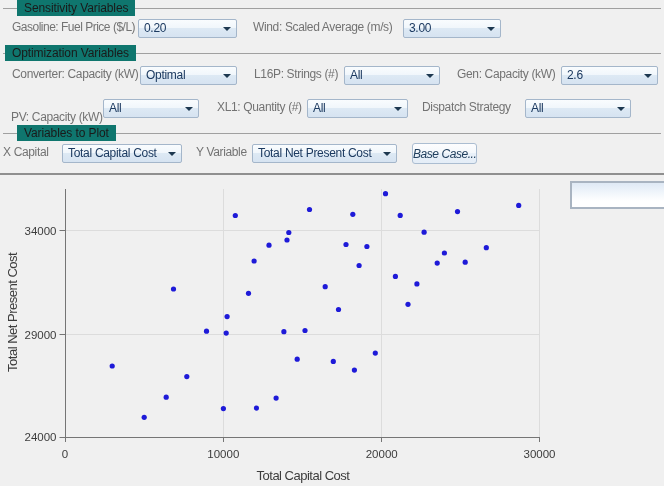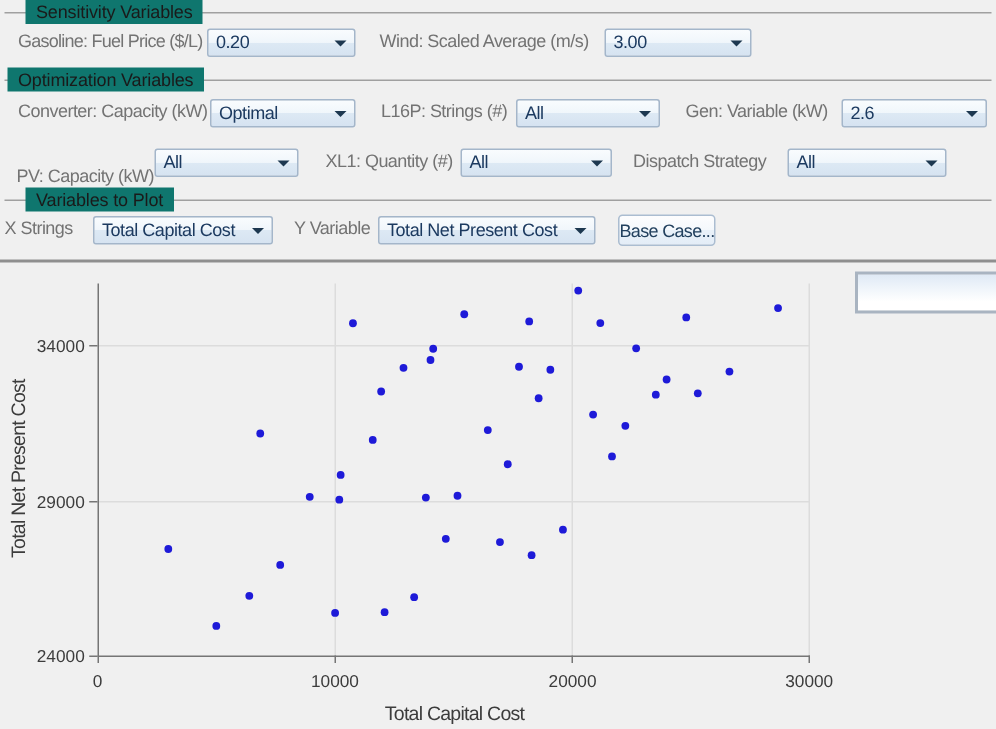--- a/index.html
+++ b/index.html
@@ -7,54 +7,54 @@
   .lbl{position:absolute;font-size:12px;letter-spacing:-0.35px;color:#737373;white-space:nowrap;}
   .gline{position:absolute;height:1px;background:#a0a0a0;}
   .ghead{position:absolute;font-size:12px;letter-spacing:-0.1px;color:#1a1a1a;background:#0f766e;padding:0 7px;white-space:nowrap;height:16px;line-height:16px;}
   .cbx{position:absolute;height:19px;box-sizing:border-box;border:1px solid #a4b6ca;border-radius:2px;
        background:linear-gradient(to bottom,#f9fcfe 0%,#f0f6fb 49%,#dde9f4 50%,#d6e3f1 100%);
        font-size:12px;letter-spacing:-0.3px;color:#1c3a60;line-height:16px;padding-left:5px;white-space:nowrap;overflow:hidden;}
   .cbx:after{content:"";position:absolute;right:5px;top:7px;width:0;height:0;
        border-left:4px solid transparent;border-right:4px solid transparent;border-top:4px solid #1d3850;}
   .btn{position:absolute;box-sizing:border-box;border:1px solid #abbdd1;border-radius:3px;
        background:linear-gradient(to bottom,#fdfdfe 0%,#f4f8fc 49%,#e9f1f9 50%,#e4edf7 100%);
-       font-size:12px;letter-spacing:-0.45px;color:#22405e;text-align:center;white-space:nowrap;}
+       font-size:12px;letter-spacing:-0.45px;color:#22405e;text-align:center;white-space:nowrap;font-style:italic;}
 </style>
 </head>
 <body>
 
   <div class="gline" style="left:3px;top:8px;width:658px;"></div>
   <div class="ghead" style="left:17px;top:0px;">Sensitivity Variables</div>
 
   <div class="lbl" style="left:12px;top:20px;letter-spacing:-0.5px;">Gasoline: Fuel Price ($/L)</div>
   <div class="cbx" style="left:138px;top:19px;width:99px;">0.20</div>
   <div class="lbl" style="left:253px;top:20px;">Wind: Scaled Average (m/s)</div>
   <div class="cbx" style="left:403px;top:19px;width:98px;">3.00</div>
 
   <div class="gline" style="left:3px;top:53px;width:658px;"></div>
   <div class="ghead" style="left:5px;top:45px;">Optimization Variables</div>
 
   <div class="lbl" style="left:12px;top:67px;">Converter: Capacity (kW)</div>
   <div class="cbx" style="left:140px;top:66px;width:97px;">Optimal</div>
   <div class="lbl" style="left:254px;top:67px;">L16P: Strings (#)</div>
   <div class="cbx" style="left:344px;top:66px;width:96px;">All</div>
-  <div class="lbl" style="left:457px;top:67px;">Gen: Variable (kW)</div>
+  <div class="lbl" style="left:457px;top:67px;">Gen: Capacity (kW)</div>
   <div class="cbx" style="left:561px;top:66px;width:97px;">2.6</div>
 
   <div class="lbl" style="left:11px;top:110px;">PV: Capacity (kW)</div>
   <div class="cbx" style="left:103px;top:99px;width:96px;">All</div>
   <div class="lbl" style="left:217px;top:100px;">XL1: Quantity (#)</div>
   <div class="cbx" style="left:307px;top:99px;width:101px;">All</div>
   <div class="lbl" style="left:422px;top:100px;">Dispatch Strategy</div>
   <div class="cbx" style="left:525px;top:99px;width:106px;">All</div>
 
   <div class="gline" style="left:3px;top:133px;width:658px;"></div>
   <div class="ghead" style="left:17px;top:125px;">Variables to Plot</div>
 
-  <div class="lbl" style="left:3px;top:145px;">X Strings</div>
+  <div class="lbl" style="left:3px;top:145px;">X Capital</div>
   <div class="cbx" style="left:62px;top:144px;width:120px;">Total Capital Cost</div>
   <div class="lbl" style="left:196px;top:145px;">Y Variable</div>
   <div class="cbx" style="left:252px;top:144px;width:145px;">Total Net Present Cost</div>
   <div class="btn" style="left:412px;top:143px;width:65px;height:21px;line-height:20px;">Base Case...</div>
 
   <div style="position:absolute;left:0;top:173px;width:664px;height:2px;background:#8f8f8f;"></div>
 
   <div style="position:absolute;left:570px;top:181px;width:100px;height:28px;box-sizing:border-box;
       border:2px solid #a9b4c1;background:linear-gradient(to bottom,#dfe9f5 0%,#eef4fa 35%,#ffffff 75%);"></div>
 

